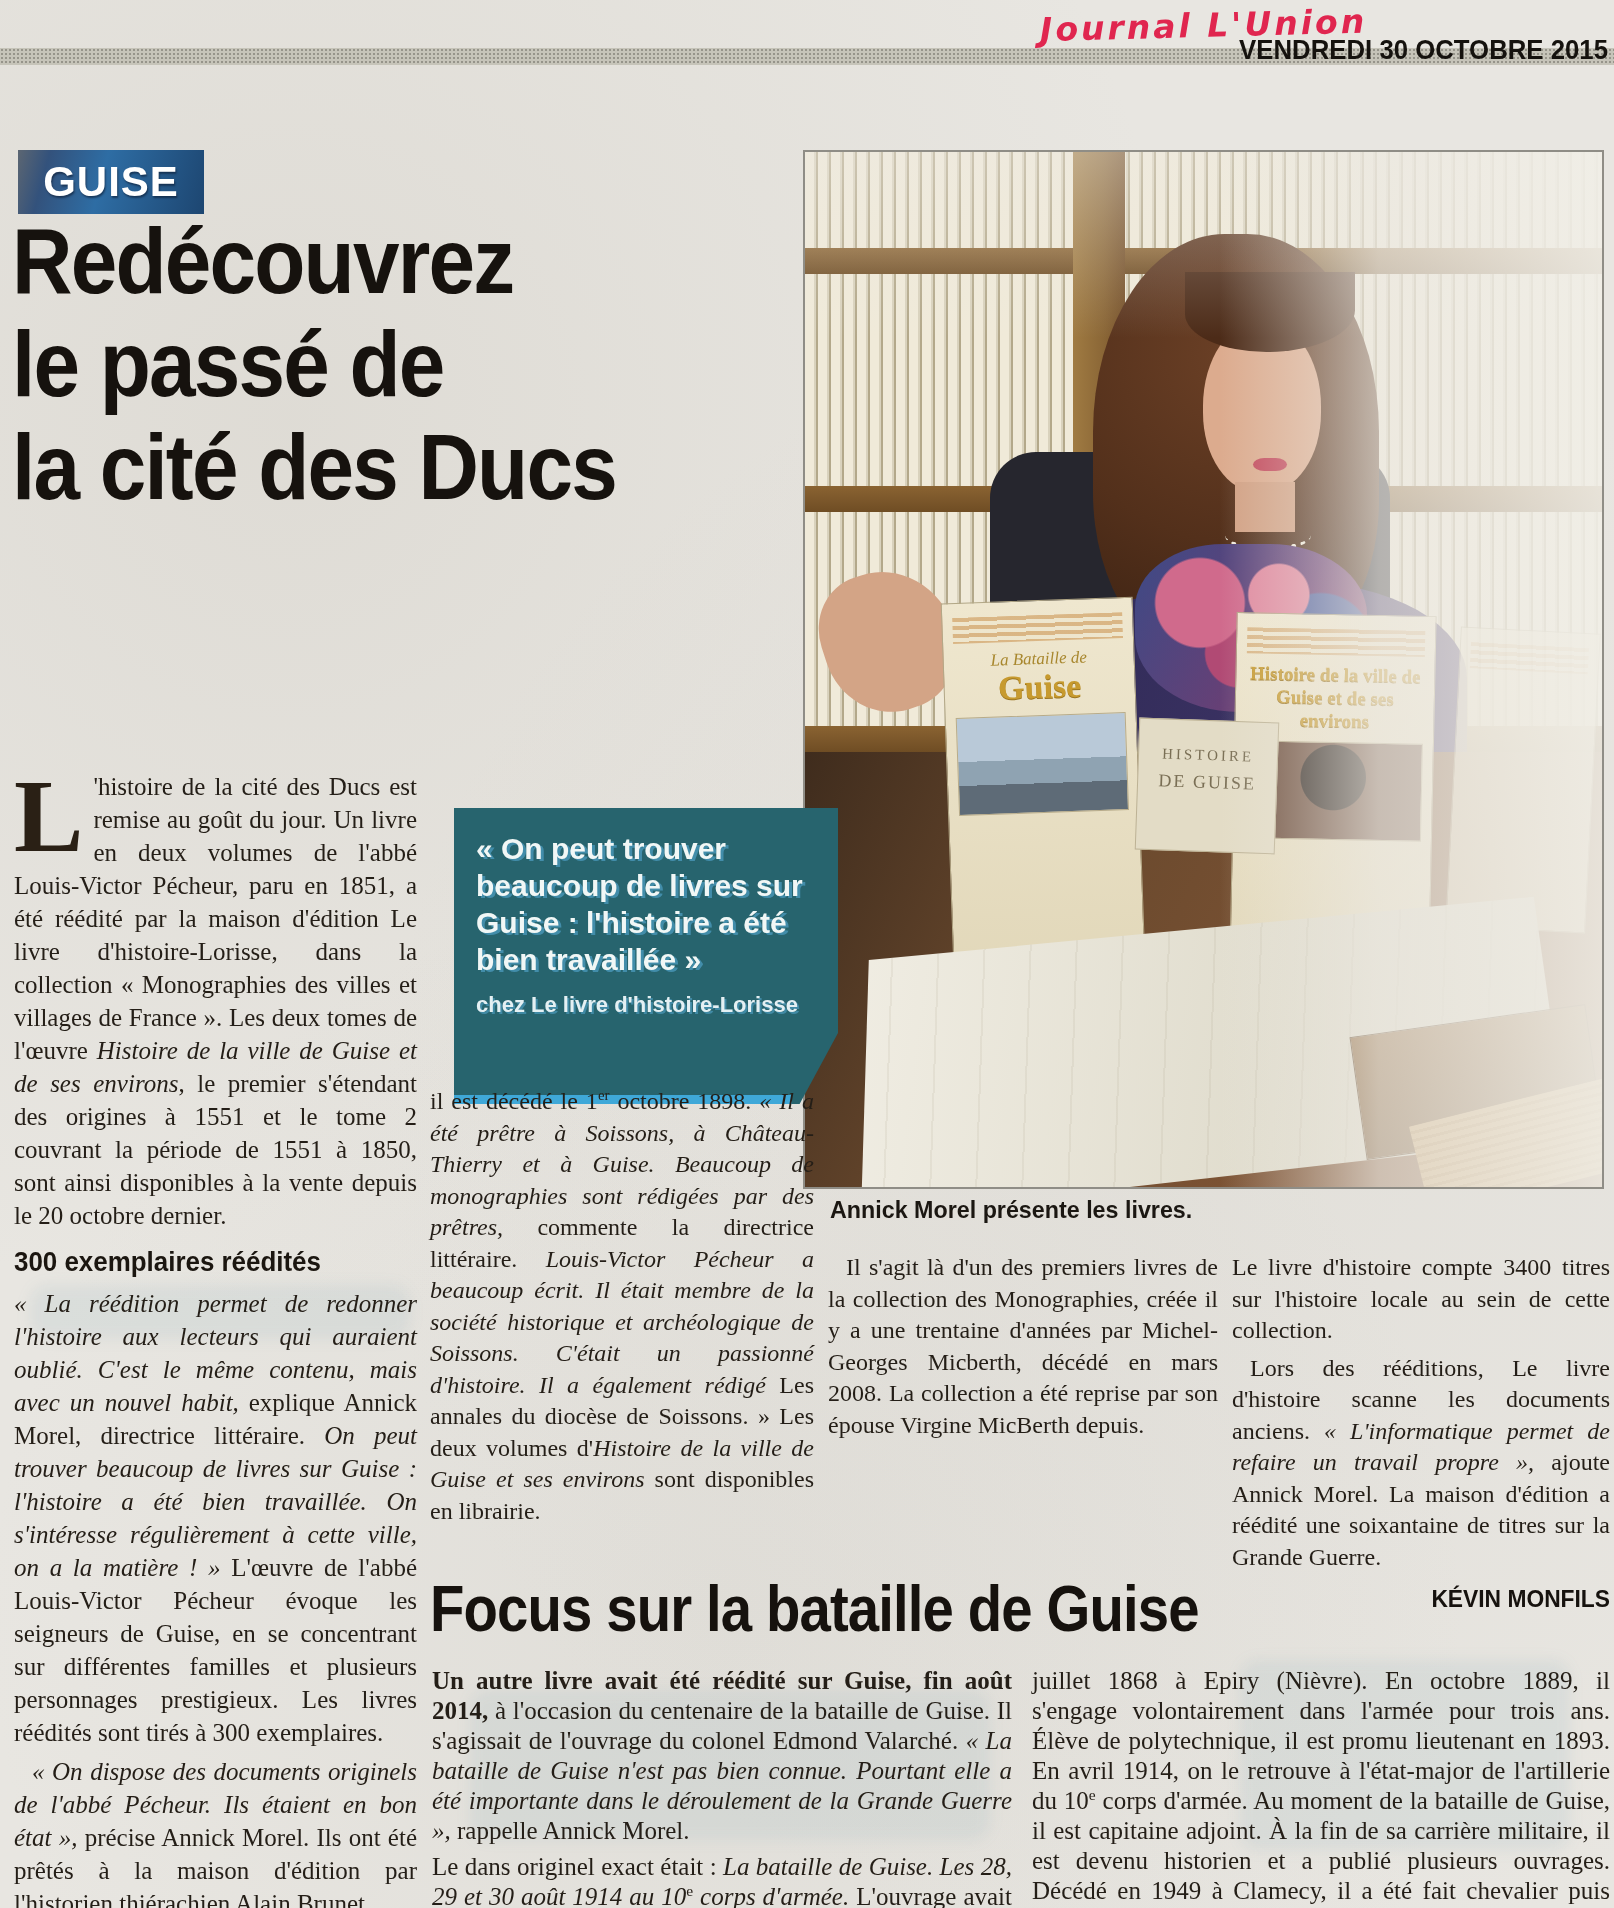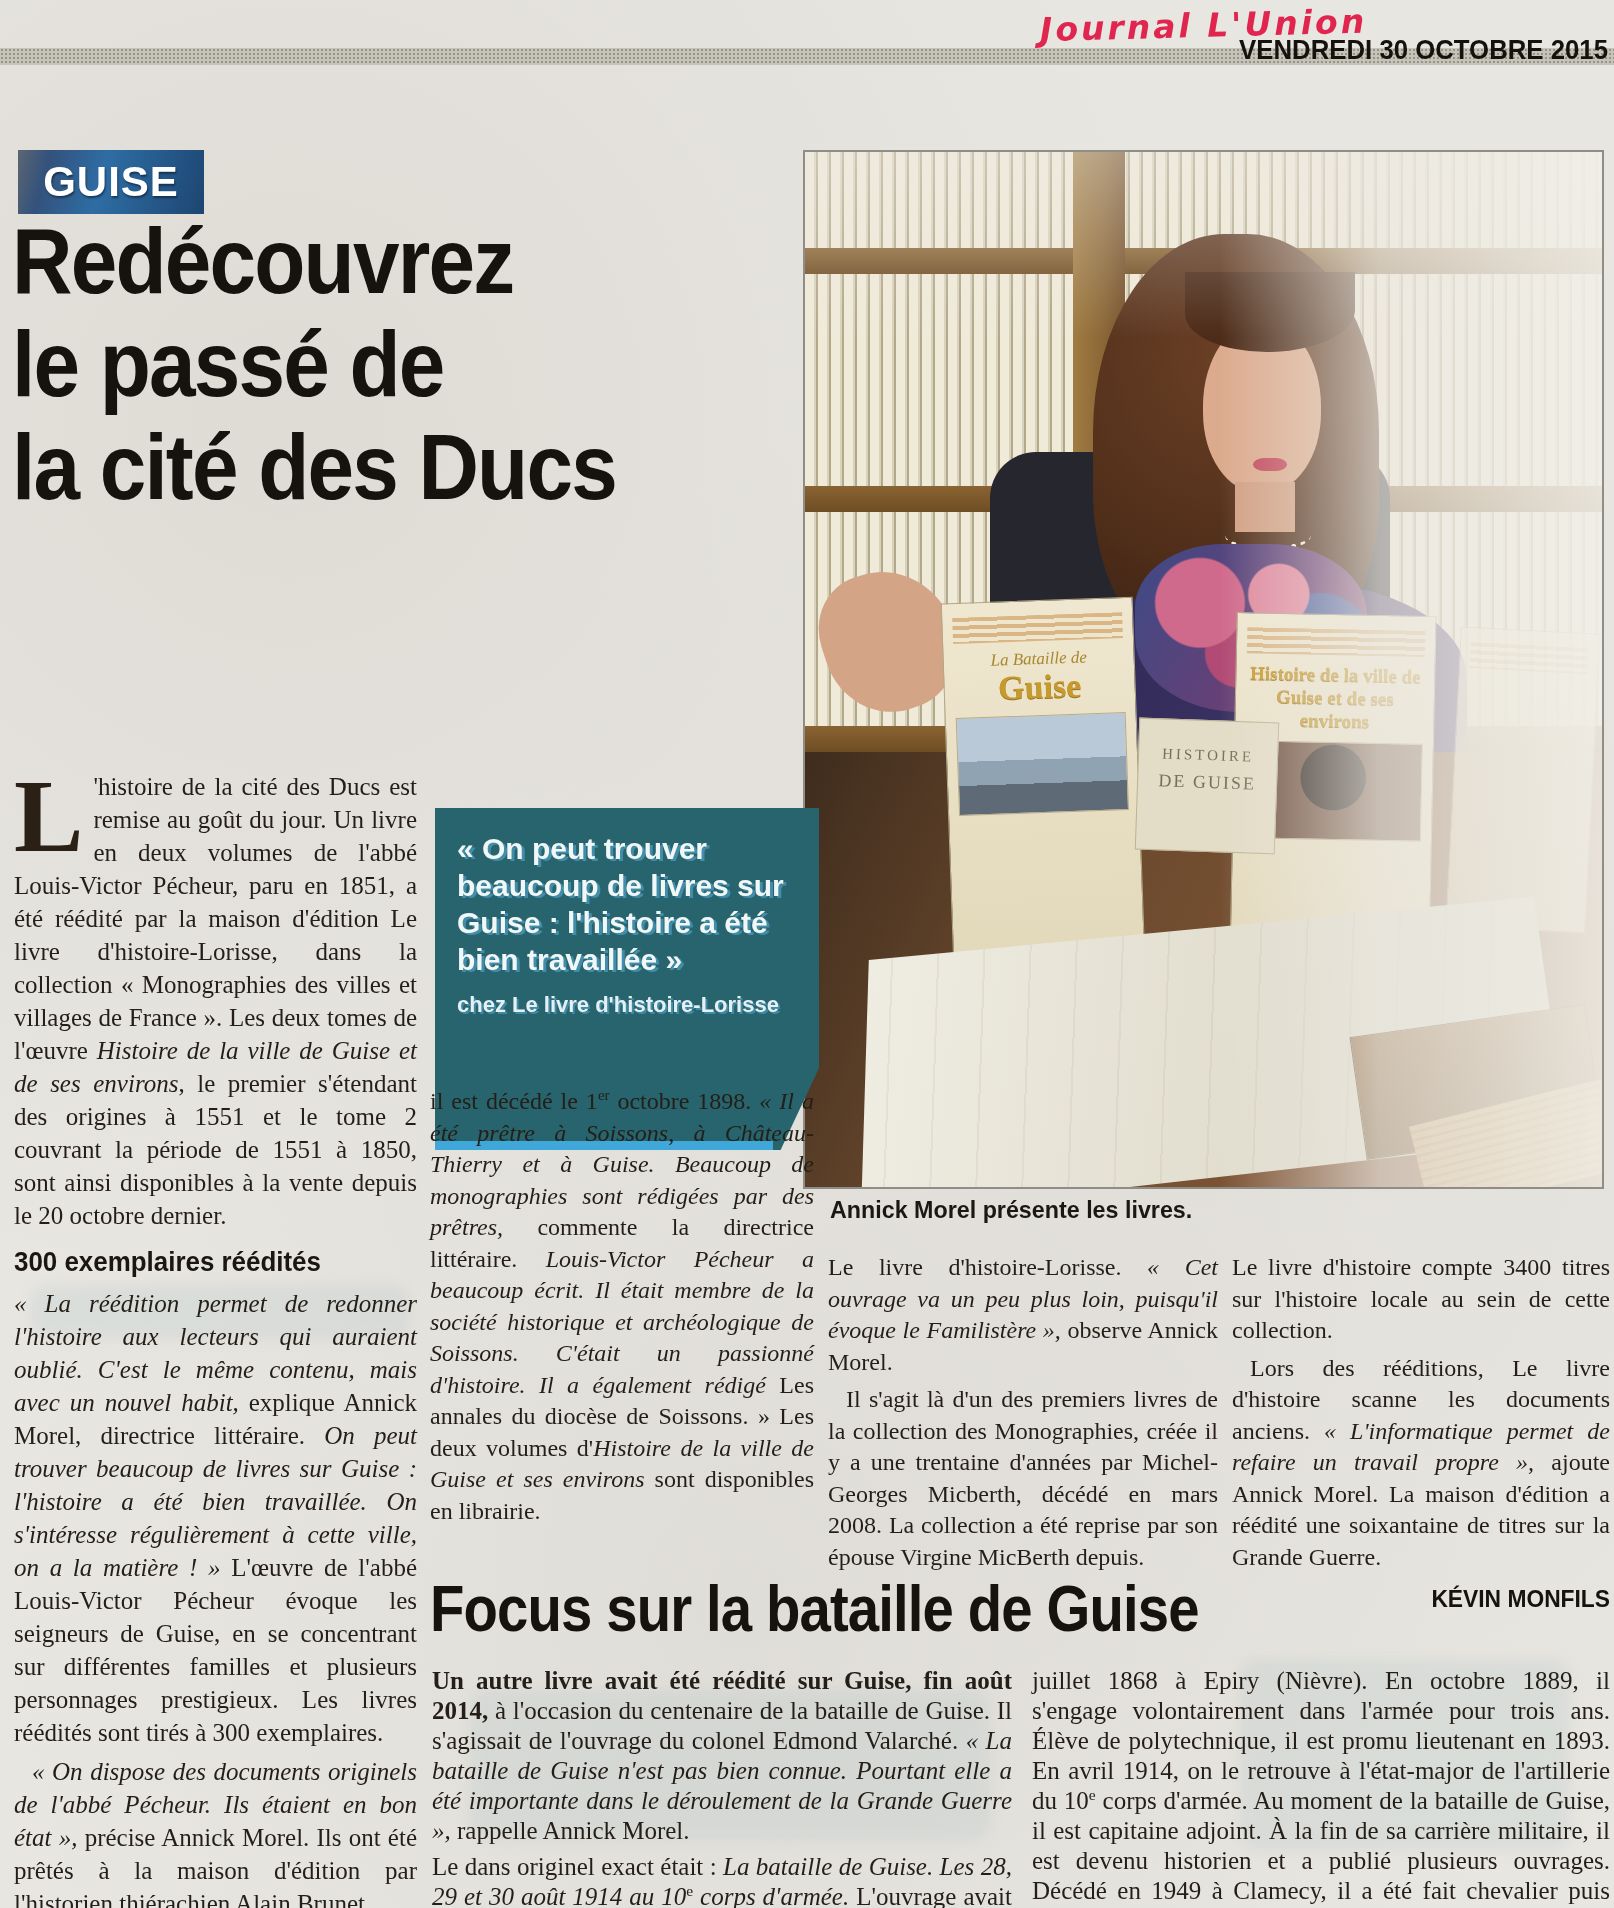--- a/index.html
+++ b/index.html
@@ -46,21 +46,21 @@
     font-size:104px;line-height:84px;color:#2a2015;margin:4px 10px 0 0;}
   .crosshead{font-family:"Liberation Sans", sans-serif;font-weight:bold;font-size:27px;
     color:#1b1610;margin:14px 0 8px 0;text-align:left;transform:scaleX(.96);transform-origin:left;}
   .seg-i{font-style:italic;}
   .seg-b{font-weight:bold;}
   .seg-sup{vertical-align:super;font-size:.62em;line-height:0;}
   .byline{text-align:right;font-family:"Liberation Sans", sans-serif;font-weight:bold;
     font-size:24px;color:#16120e;margin-top:10px;transform:scaleX(.95);transform-origin:right;}
 
   
-  .quotebox{left:435px;top:808px;width:384px;height:342px;background:#27646e;
+  .quotebox{left:454px;top:808px;width:384px;height:296px;background:#27646e;
     clip-path:polygon(0 0,100% 0,100% 76%,90% 100%,0 100%);
     padding:0;box-sizing:border-box;}
   .quotebox .inner{position:absolute;left:22px;top:22px;right:20px;}
   .qtext{font-family:"Liberation Sans", sans-serif;font-weight:bold;font-size:30px;line-height:37px;
     color:#f1f7f6;text-shadow:3px 2px 0 rgba(90,175,220,.55);}
   .qattr{font-family:"Liberation Sans", sans-serif;font-weight:bold;font-size:22px;line-height:33px;
     color:#e4f0f3;margin-top:10px;text-shadow:2px 2px 0 rgba(90,175,220,.5);}
   .qbar{position:absolute;left:0;bottom:0;width:88%;height:9px;background:#3fa8d8;}
 
   
@@ -225,21 +225,20 @@
     <p class="noindent"><span class="seg-i">« La réédition permet de redonner l'histoire aux lecteurs qui auraient oublié. C'est le même contenu, mais avec un nouvel habit,</span><span> explique Annick Morel, directrice littéraire. </span><span class="seg-i">On peut trouver beaucoup de livres sur Guise : l'histoire a été bien travaillée. On s'intéresse régulièrement à cette ville, on a la matière ! »</span><span> L'œuvre de l'abbé Louis-Victor Pécheur évoque les seigneurs de Guise, en se concentrant sur différentes familles et plusieurs personnages prestigieux. Les livres réédités sont tirés à 300 exemplaires.</span></p>
     <p><span class="seg-i">« On dispose des documents originels de l'abbé Pécheur. Ils étaient en bon état »,</span><span> précise Annick Morel. Ils ont été prêtés à la maison d'édition par l'historien thiérachien Alain Brunet.</span></p>
 
   </div>
 
   <div class="col c2">
     <p class="noindent"><span>il est décédé le 1</span><span class="seg-sup">er</span><span> octobre 1898. </span><span class="seg-i">« Il a été prêtre à Soissons, à Château-Thierry et à Guise. Beaucoup de monographies sont rédigées par des prêtres,</span><span> commente la directrice littéraire. </span><span class="seg-i">Louis-Victor Pécheur a beaucoup écrit. Il était membre de la société historique et archéologique de Soissons. C'était un passionné d'histoire. Il a également rédigé </span><span>Les annales du diocèse de Soissons. »</span><span> Les deux volumes d'</span><span class="seg-i">Histoire de la ville de Guise et ses environs</span><span> sont disponibles en librairie.</span></p>
   </div>
 
   <div class="col c3">
-    <p class="noindent"><span>Le livre d'histoire-Lorisse. </span><span class="seg-i">« Cet ouvrage va un peu plus loin, puisqu'il évoque le Familistère »,</span><span> observe Annick Morel.</span></p>
     <p><span>Il s'agit là d'un des premiers livres de la collection des Monographies, créée il y a une trentaine d'années par Michel-Georges Micberth, décédé en mars 2008. La collection a été reprise par son épouse Virgine MicBerth depuis.</span></p>
   </div>
 
   <div class="col c4">
     <p class="noindent"><span>Le livre d'histoire compte 3400 titres sur l'histoire locale au sein de cette collection.</span></p>
     <p><span>Lors des rééditions, Le livre d'histoire scanne les documents anciens. </span><span class="seg-i">« L'informatique permet de refaire un travail propre »,</span><span> ajoute Annick Morel. La maison d'édition a réédité une soixantaine de titres sur la Grande Guerre.</span></p>
     <div class="byline">KÉVIN MONFILS</div>
   </div>
 
   <div class="abs focus-title">Focus sur la bataille de Guise</div>

